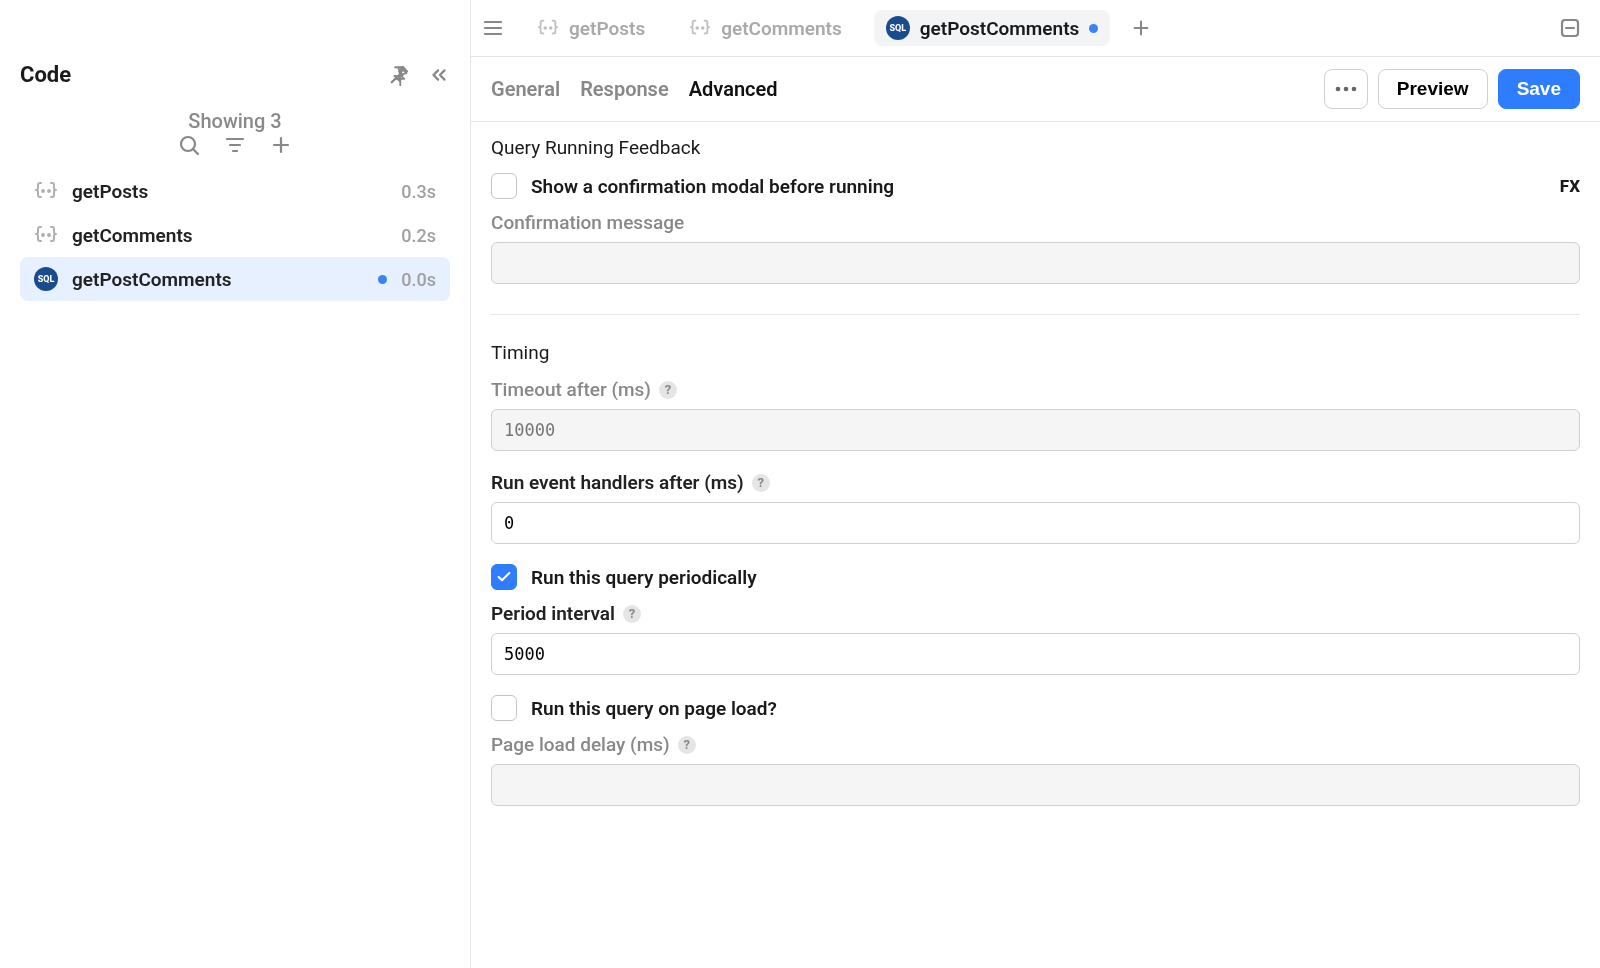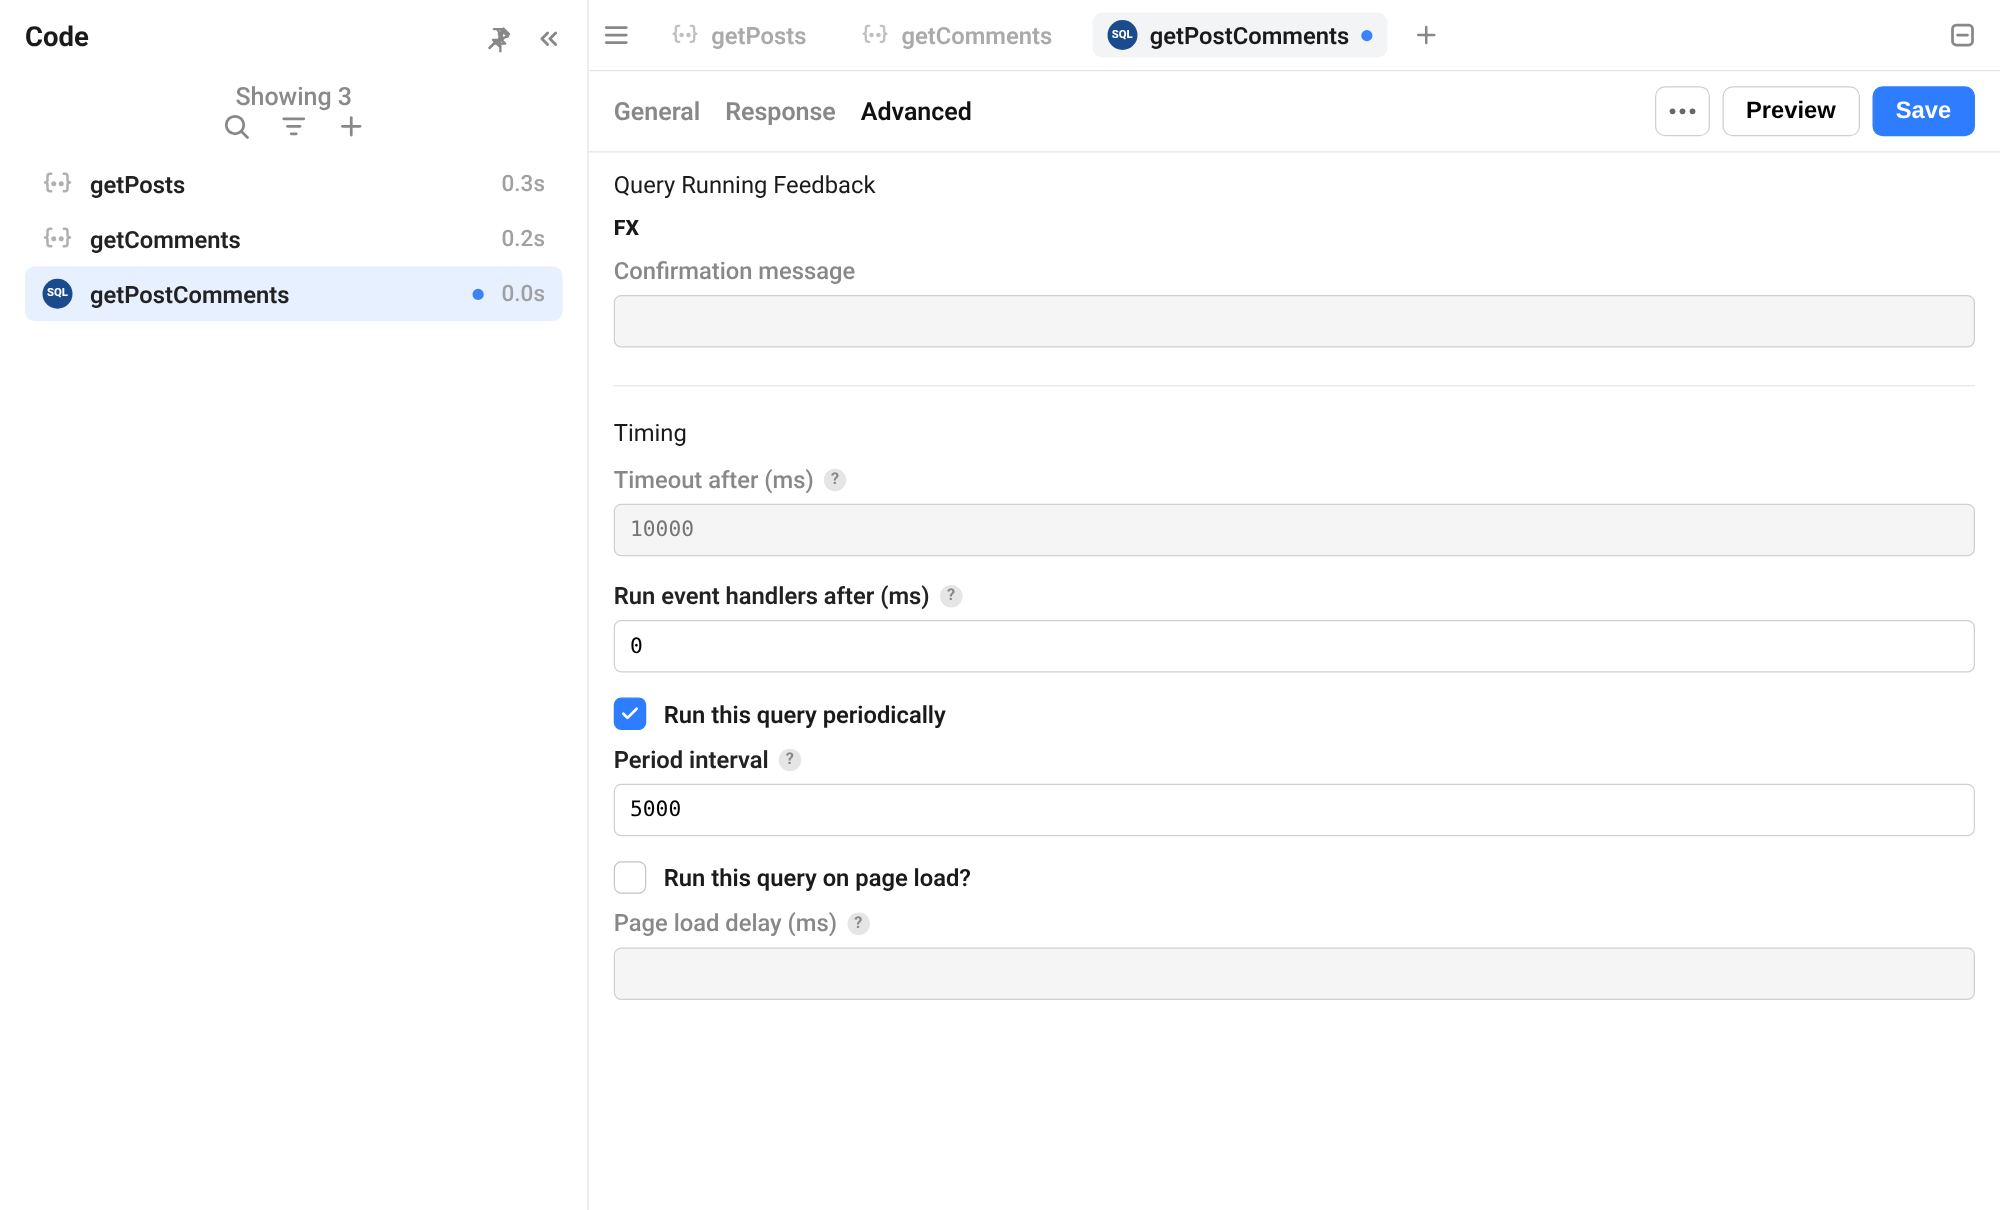--- a/index.html
+++ b/index.html
@@ -18,20 +18,21 @@
   border-right: 1px solid #e5e5e5;
   display: flex;
   flex-direction: column;
   padding-top: 10px;
 }
 .sidebar-header {
   display: flex;
   align-items: center;
   justify-content: space-between;
   padding: 8px 20px 14px 20px;
+  margin-top: 44px;
 }
 .sidebar-title {
   font-size: 22px;
   font-weight: 700;
 }
 .sidebar-header-actions {
   display: flex;
   gap: 18px;
 }
 .icon-btn {
@@ -434,20 +435,24 @@
       <button class="btn">Preview</button>
       <button class="btn primary">Save</button>
     </div>
   </div>
 
   <div class="content">
 
     <div class="section-title">Query Running Feedback</div>
 
     <div class="row spread">
+      <div style="display:flex;align-items:center;gap:14px">
+        <span class="checkbox"></span>
+        <span class="row-label">Show a confirmation modal before running</span>
+      </div>
       <span class="fx-label">FX</span>
     </div>
 
     <div class="label">Confirmation message</div>
     <input class="input disabled" disabled="" value="" style="">
 
     <div class="divider"></div>
 
     <div class="section-title">Timing</div>
 

